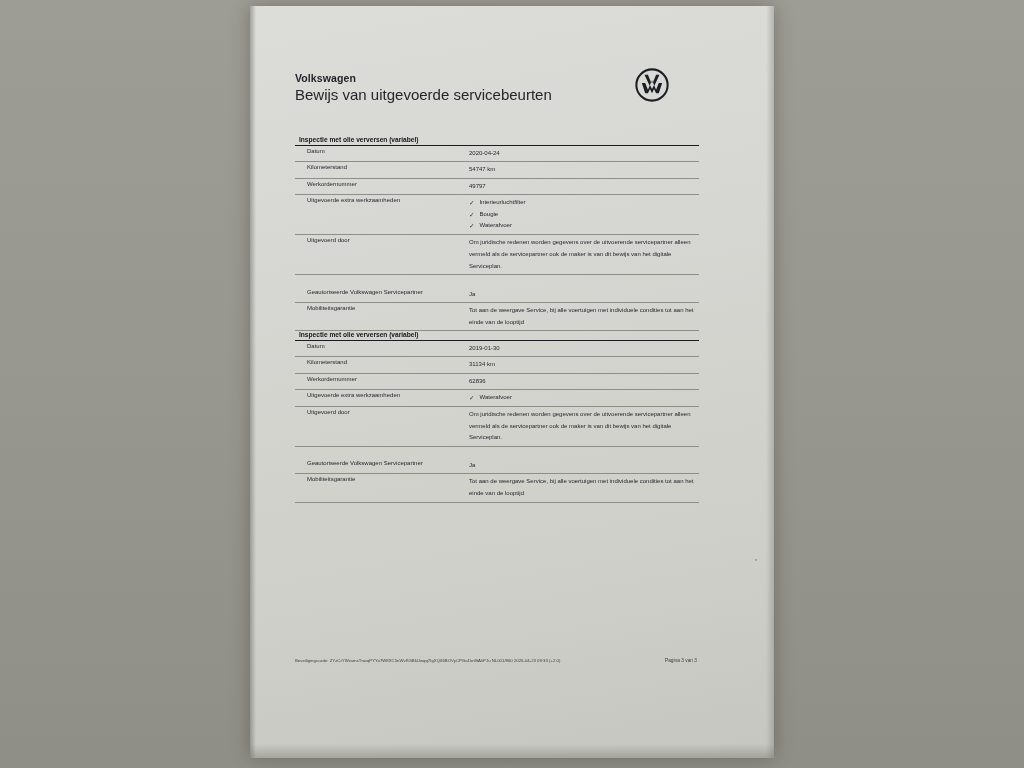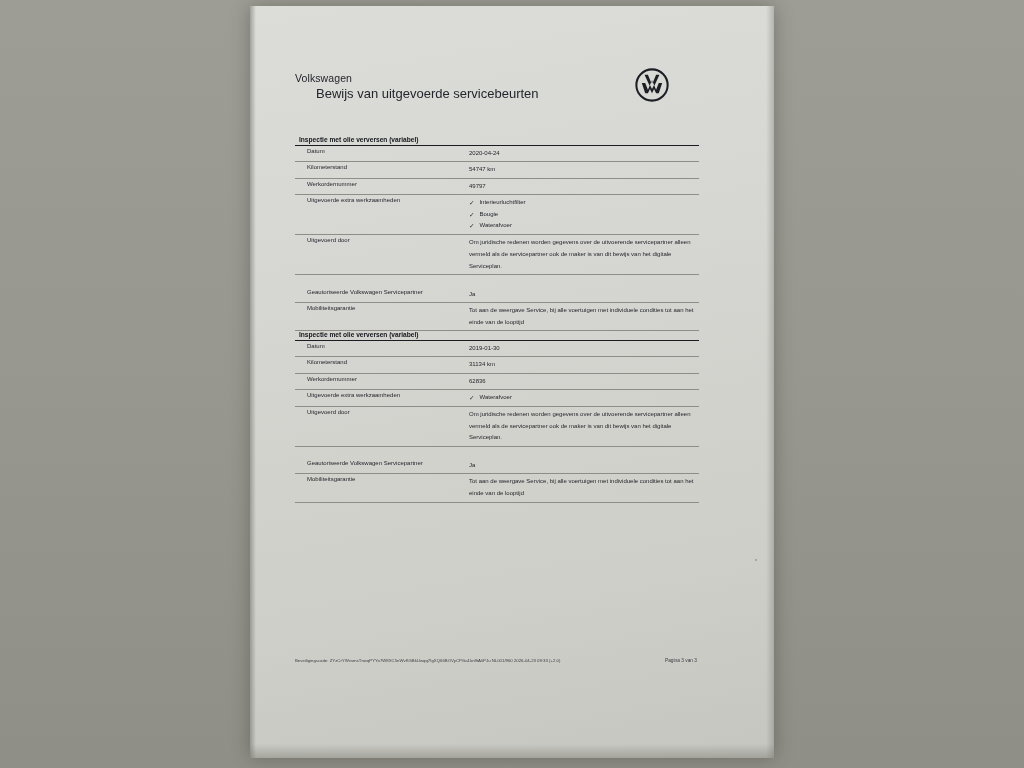--- a/index.html
+++ b/index.html
@@ -60,29 +60,28 @@
   
   .header {
     position: absolute;
     left: 45px;
     top: 66px;
     width: 430px;
     height: 44px;
   }
   .brand {
     font-size: 10.5px;
-    font-weight: normal;
+    font-weight: bold;
     letter-spacing: 0.1px;
     color: #1d2026;
   }
   .subtitle {
-    font-size: 13px;
+    font-size: 15px;
     color: #23262c;
     margin-top: 2px;
-    margin-left: 21px;
   }
   .vw-logo {
     position: absolute;
     right: 56px;
     top: -4px;
     width: 34px;
     height: 34px;
   }
 
   

